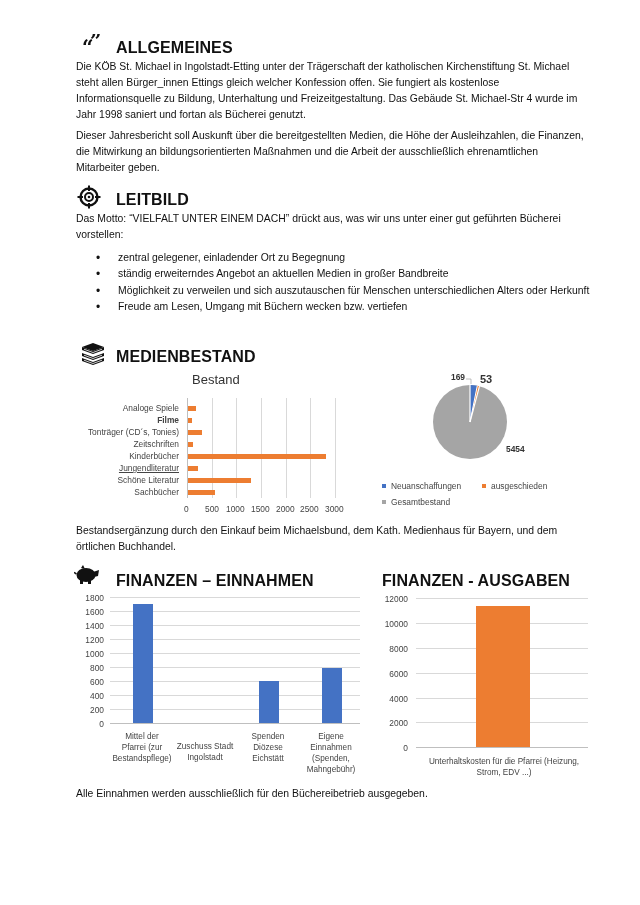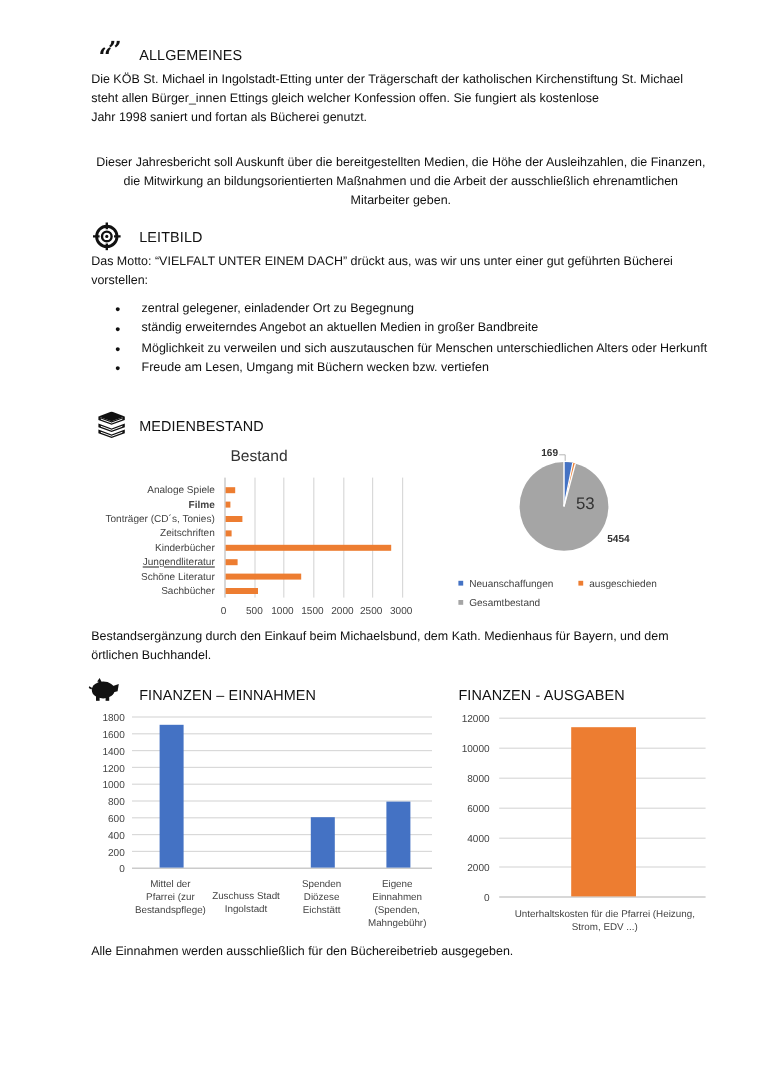--- a/index.html
+++ b/index.html
@@ -1,19 +1,19 @@
 <!DOCTYPE html>
 <html><head>
 <meta charset="utf-8">
 <style>
   * { box-sizing: border-box; margin: 0; padding: 0; }
   html, body { width: 640px; height: 905px; background: #ffffff; }
   body { position: relative; font-family: "Liberation Sans", sans-serif; color: #111; font-size: 10.4px; overflow: hidden; }
   .abs { position: absolute; }
-  .heading { font-weight: normal; font-size: 12px; letter-spacing: 0.1px; }
+  .heading { font-weight: bold; font-size: 16px; letter-spacing: 0.1px; }
   .para { line-height: 16px; width: 540px; }
   .icon { position: absolute; }
   .bullets { list-style: none; }
   .bullets li { position: relative; padding-left: 28px; line-height: 16.3px; width: 510px; }
   .bullets li::before { content: "\2022"; position: absolute; left: 6px; top: 0; font-size: 12px; }
   .chart-label { font-size: 8.4px; color: #444; }
   .axis-lbl { font-size: 8.4px; color: #444; position: absolute; }
   .grid { position: absolute; background: #d9d9d9; }
   .bar-o { position: absolute; background: #ed7d31; }
   .bar-b { position: absolute; background: #4472c4; }
@@ -28,23 +28,24 @@
   <svg width="20" height="18" viewBox="0 0 20 18">
     <text x="0" y="20" font-family="DejaVu Serif, serif" font-weight="bold" font-size="20" fill="#111">“</text>
     <text x="8" y="14" font-family="DejaVu Serif, serif" font-weight="bold" font-size="20" fill="#111">”</text>
   </svg>
 </div>
 <div class="abs heading" style="left:116px; top:39px;">ALLGEMEINES</div>
 
 <div class="abs para" style="left:76px; top:59px;">
   <div>Die KÖB St. Michael in Ingolstadt-Etting unter der Trägerschaft der katholischen Kirchenstiftung St. Michael</div>
   <div>steht allen Bürger_innen Ettings gleich welcher Konfession offen. Sie fungiert als kostenlose</div>
+  <div>Informationsquelle zu Bildung, Unterhaltung und Freizeitgestaltung. Das Gebäude St. Michael-Str 4 wurde im</div>
   <div>Jahr 1998 saniert und fortan als Bücherei genutzt.</div>
 </div>
-<div class="abs para" style="left:64px; top:128px;text-align:center;">
+<div class="abs para" style="left:76px; top:128px;">
   <div>Dieser Jahresbericht soll Auskunft über die bereitgestellten Medien, die Höhe der Ausleihzahlen, die Finanzen,</div>
   <div>die Mitwirkung an bildungsorientierten Maßnahmen und die Arbeit der ausschließlich ehrenamtlichen</div>
   <div>Mitarbeiter geben.</div>
 </div>
 
 <div class="icon" style="left:77px; top:185px; width:24px; height:24px;">
   <svg width="24" height="24" viewBox="0 0 24 24">
     <circle cx="12" cy="12" r="8.5" fill="none" stroke="#111" stroke-width="2.4"></circle>
     <circle cx="12" cy="12" r="4" fill="none" stroke="#111" stroke-width="2"></circle>
     <circle cx="12" cy="12" r="1.3" fill="#111"></circle>
@@ -126,21 +127,21 @@
     <path d="M100 60 L100 23 A37 37 0 0 1 107.3 23.7 Z" fill="#4472c4"></path>
 
     <path d="M100 60 L107.3 23.7 A37 37 0 0 1 109.5 24.2 Z" fill="#ed7d31"></path>
     <path d="M100 60 L100 23" stroke="#fff" stroke-width="1.2"></path>
     <path d="M100 60 L107.3 23.7" stroke="#fff" stroke-width="1"></path>
     <path d="M100 60 L109.5 24.2" stroke="#fff" stroke-width="1.2"></path>
 
     <polyline points="96,17 101,17 101,22" fill="none" stroke="#999" stroke-width="0.6"></polyline>
   </svg>
   <div class="abs" style="left:81px; top:10px; font-size:8.4px; font-weight:bold; color:#333;">169</div>
-  <div class="abs" style="left:110px; top:11px; font-size:14px; font-weight:normal; color:#333;margin-top:38px;">53</div>
+  <div class="abs" style="left:110px; top:11px; font-size:11px; font-weight:bold; color:#333;">53</div>
   <div class="abs" style="left:136px; top:82px; font-size:8.4px; font-weight:bold; color:#333;">5454</div>
 
   <div class="legend-item" style="left:12px; top:119px;">
     <span class="swatch" style="background:#4472c4;"></span>
     <span>Neuanschaffungen</span>
   </div>
   <div class="legend-item" style="left:112px; top:119px;">
     <span class="swatch" style="background:#ed7d31;"></span>
     <span>ausgeschieden</span>
   </div>

